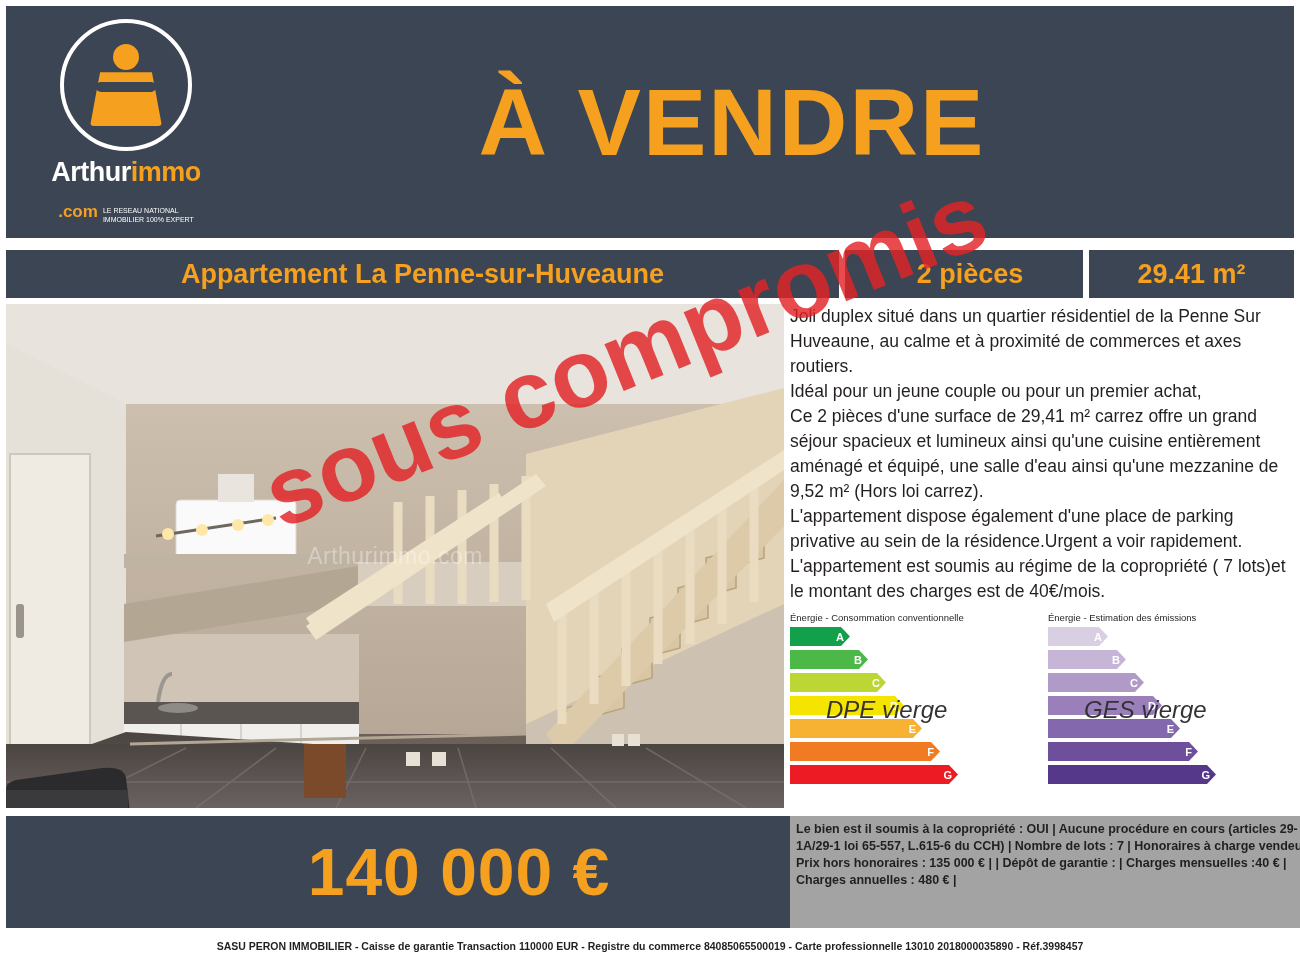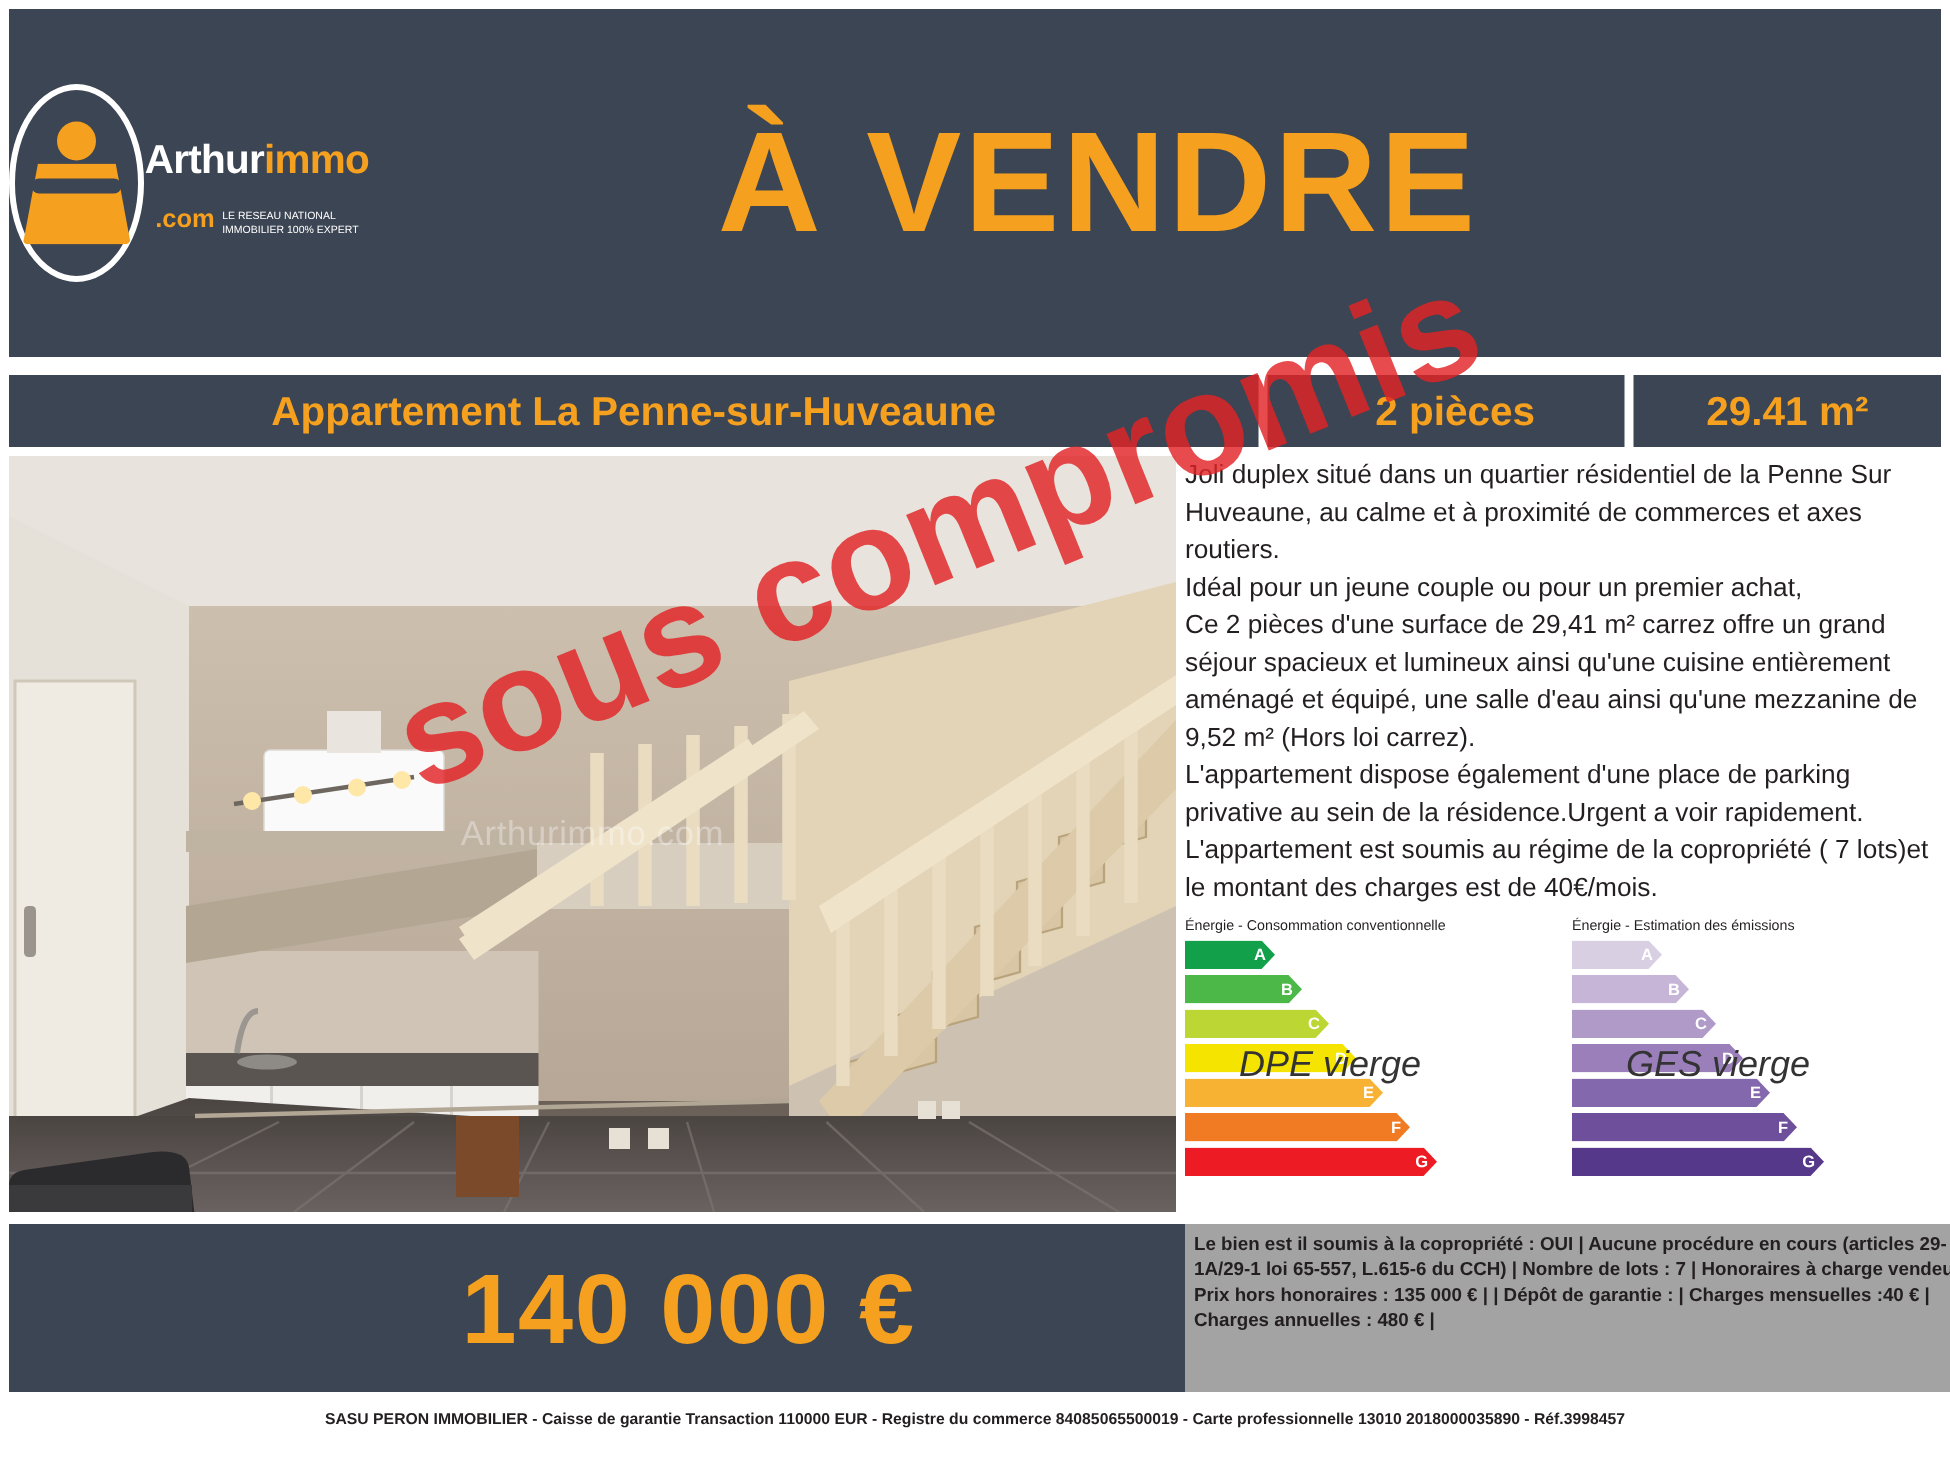--- a/index.html
+++ b/index.html
@@ -31,21 +31,21 @@
     background: #3c4553;
     display: flex;
     align-items: center;
   }
   .logo-box {
     width: 240px;
     height: 232px;
     display: flex;
     align-items: center;
     justify-content: center;
-    flex-direction: row;
+    flex-direction: column;
   }
   .logo-circle {
     width: 124px;
     height: 124px;
     border-radius: 50%;
     border: 4px solid #ffffff;
     background: #3c4553;
     position: relative;
     display: flex;
     align-items: center;

